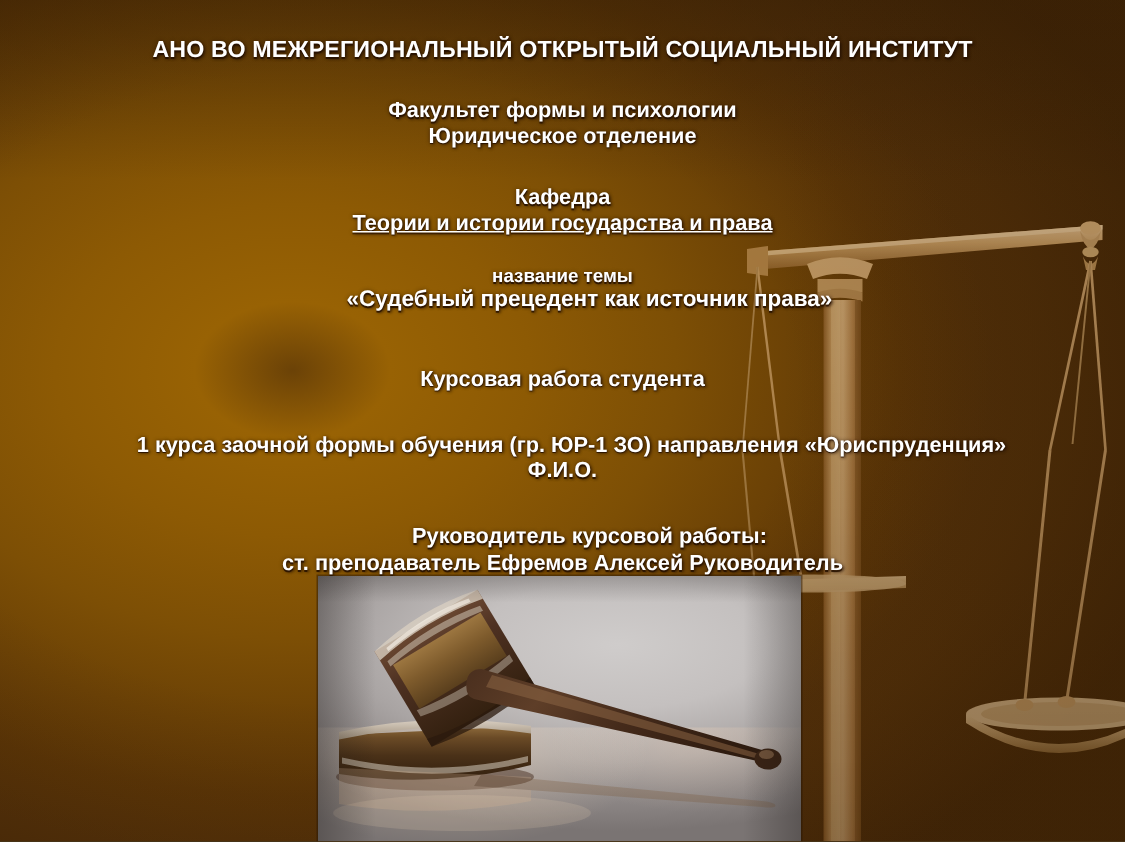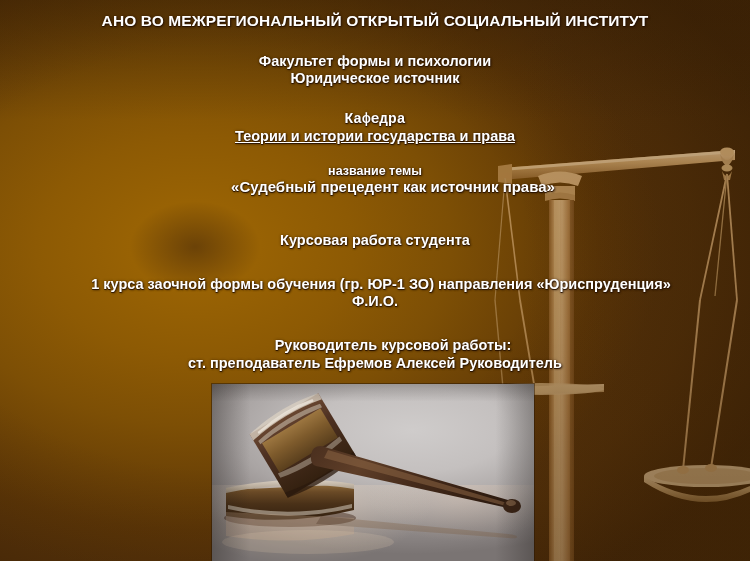--- a/index.html
+++ b/index.html
@@ -77,27 +77,27 @@
       0 0 3px rgba(30,12,0,0.45);
     z-index: 5;
   }
   .line {
     line-height: 1.18;
     white-space: pre;
   }
   .l-title {
     font-size: 15.5px;
     letter-spacing: 0.1px;
-    padding-top: 12px;
+    padding-top: 25px;
   }
   .sp-a { height: 23px; }
   .l-fac  { font-size: 14.5px; }
   .l-dep  { font-size: 14.5px; }
   .sp-b { height: 23px; }
-  .l-kaf  { font-size: 14.5px; font-family: Liberation Mono, monospace; }
+  .l-kaf  { font-size: 14.5px; }
   .l-kaf2 { font-size: 14.5px; text-decoration: underline; }
   .sp-c { height: 19px; }
   .l-nt   { font-size: 12.5px; }
   .l-theme{ font-size: 15px; margin-left: 36px; }
   .sp-d { height: 36px; }
   .l-kurs { font-size: 14.5px; }
   .sp-e { height: 27px; }
   .l-stu  { font-size: 14.5px; padding-left: 12px; }
   .l-fio  { font-size: 14.5px; }
   .sp-f { height: 27px; }
@@ -234,21 +234,21 @@
       <ellipse cx="541" cy="389" rx="63" ry="6" fill="#d9bc90" opacity="0.85"></ellipse>
       <path d="M520,300 L534,384" stroke="#c9a06c" stroke-width="1.8" fill="none"></path>
       <path d="M495,300 L503,388" stroke="#b08b58" stroke-width="1.4" fill="none"></path>
     </g>
   </svg>
 
   <div class="textwrap">
     <div class="line l-title">АНО ВО МЕЖРЕГИОНАЛЬНЫЙ ОТКРЫТЫЙ СОЦИАЛЬНЫЙ ИНСТИТУТ</div>
     <div class="sp-a"></div>
     <div class="line l-fac">Факультет формы и психологии</div>
-    <div class="line l-dep">Юридическое источник</div>
+    <div class="line l-dep">Юридическое отделение</div>
     <div class="sp-b"></div>
     <div class="line l-kaf">Кафедра</div>
     <div class="line l-kaf2">Теории и истории государства и права</div>
     <div class="sp-c"></div>
     <div class="line l-nt">название темы</div>
     <div class="line l-theme">«Судебный прецедент как источник права»</div>
     <div class="sp-d"></div>
     <div class="line l-kurs">Курсовая работа студента</div>
     <div class="sp-e"></div>
     <div class="line l-stu">1 курса заочной формы обучения (гр. ЮР-1 ЗО) направления «Юриспруденция»</div>

